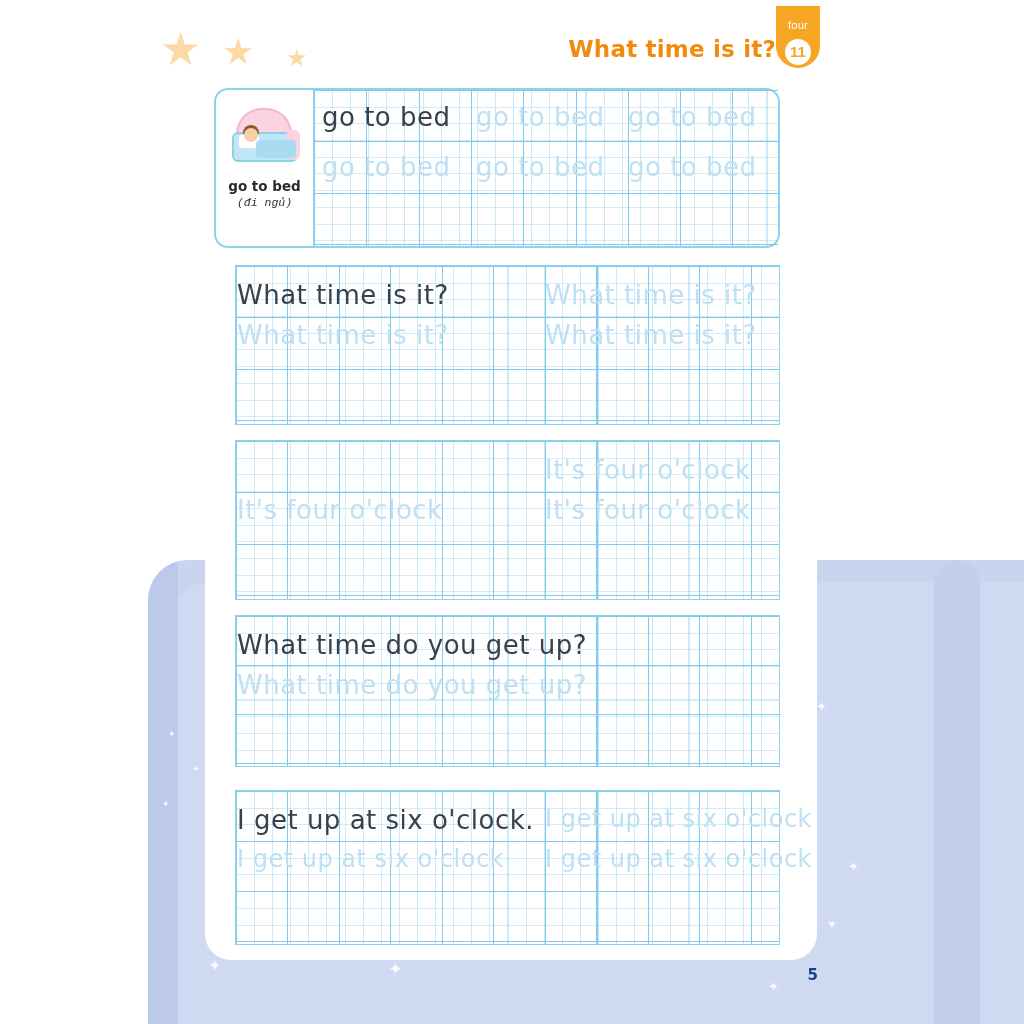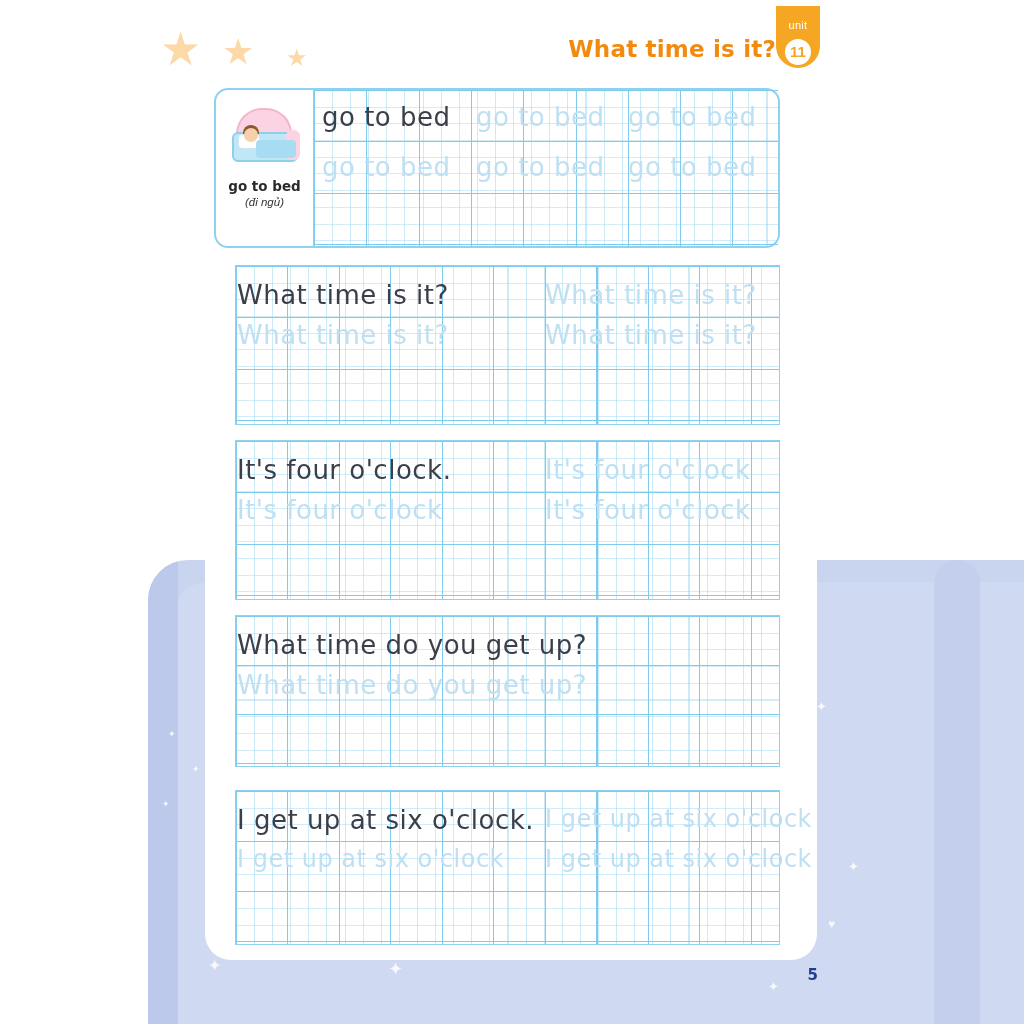--- a/index.html
+++ b/index.html
@@ -230,21 +230,21 @@
     color: #2b2b2b;
     font-family: "DejaVu Sans", sans-serif;
   }
   .pic-sub {
     position: absolute;
     left: 0; right: 0; top: 106px;
     text-align: center;
     font-size: 11.5px;
     font-style: italic;
     color: #333333;
-    font-family: Liberation Sans, sans-serif;
+    font-family: Liberation Mono, monospace;
   }
   .card1-grid {
     position: absolute;
     left: 98px; top: 0; right: 0; bottom: 0;
   }
 
   .page-number {
     position: absolute;
     right: 206px;
     bottom: 40px;
@@ -281,21 +281,21 @@
 <div class="sheet"></div>
 
 <div class="top-stars">
   <span class="s s1">★</span>
   <span class="s s2">★</span>
   <span class="s s3">★</span>
 </div>
 
 <div class="header-title">What time is it?</div>
 <div class="unit-badge">
-  <span class="unit-word">unit</span>
+  <span class="unit-word">four</span>
   <span class="unit-num">11</span>
 </div>
 
 <div class="card1">
   <div class="pic-col">
     <div class="bed-img">
       <div class="bed-canopy"></div>
       <div class="bed-body"></div>
       <div class="bed-foot"></div>
       <div class="bed-pillow"></div>
@@ -333,21 +333,20 @@
   <span class="word-text ink-ghost" style="left:2px;   top:55px;">What time is it?</span>
   <span class="word-text ink-ghost" style="left:310px; top:55px;">What time is it?</span>
 </div>
 
 <div class="block" style="left:235px; top:440px; width:545px; height:160px;">
   <div class="grid-area" style="left:0; top:0; width:545px; height:160px;">
     <div class="grid-major" style="background-image:
       repeating-linear-gradient(to right, #7ecbee 0 1px, transparent 1px 51.5px),
       repeating-linear-gradient(to bottom, #7ecbee 0 1px, transparent 1px 51.5px);"></div>
   </div>
-  <span class="word-text ink-dark" style="left:2px;   top:15px;">It's four o'clock.</span>
   <span class="word-text ink-ghost" style="left:310px; top:15px;">It's four o'clock</span>
   <span class="word-text ink-ghost" style="left:2px;   top:55px;">It's four o'clock</span>
   <span class="word-text ink-ghost" style="left:310px; top:55px;">It's four o'clock</span>
 </div>
 
 <div class="block" style="left:235px; top:615px; width:545px; height:152px;">
   <div class="grid-area" style="left:0; top:0; width:545px; height:152px;">
     <div class="grid-major" style="background-image:
       repeating-linear-gradient(to right, #7ecbee 0 1px, transparent 1px 51.5px),
       repeating-linear-gradient(to bottom, #7ecbee 0 1px, transparent 1px 49px);"></div>

